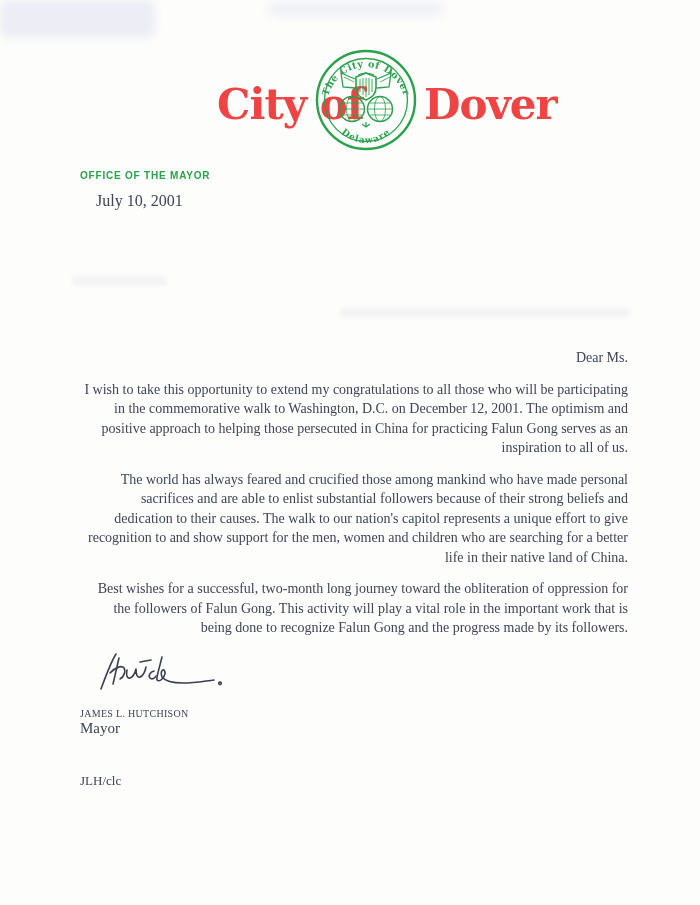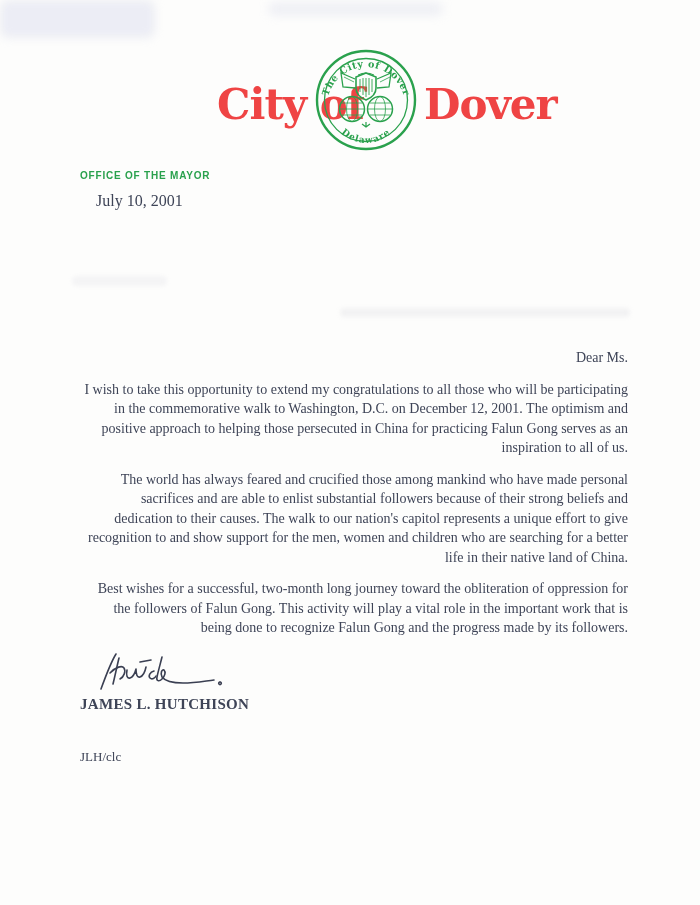--- a/index.html
+++ b/index.html
@@ -102,24 +102,23 @@
   }
   .signature path {
     stroke: #3a3f52;
     stroke-width: 1.6;
     fill: none;
     stroke-linecap: round;
     stroke-linejoin: round;
   }
 
   .signer-name {
-    font-size: 15px;
+    font-size: 10px;
     letter-spacing: 0.3px;
-    margin-top: 4px;
-    font-weight: bold;
+    margin-top: 16px;
   }
   .signer-title {
     font-size: 15px;
     margin-top: 1px;
   }
   .initials {
     font-size: 13px;
     margin-top: 36px;
   }
 </style>
@@ -197,14 +196,15 @@
     <path d="M33 20 C32 25 33 29 36 28 C39 27 41 23 42 19 C42 24 43 28 46 27 C49 26 51 22 52 17"></path>
     <path d="M46 12 L57 10"></path>
 
     <path d="M60 21 C56 22 54 26 56 28 C58 30 61 28 62 26"></path>
 
     <path d="M68 7 C66 15 64 22 63 27 C62 31 65 32 68 29 C71 26 72 22 70 20 C68 19 66 23 68 27 C71 31 79 33 89 33 C101 33 111 31 120 30"></path>
     <path d="M126 32 a1.3 1.3 0 1 0 0.01 0" fill="#3a3f52"></path>
   </svg>
 
   <div class="signer-name">JAMES L. HUTCHISON</div>
+  <div class="signer-title">Mayor</div>
   <div class="initials">JLH/clc</div>
 </main>
 
 </body></html>

